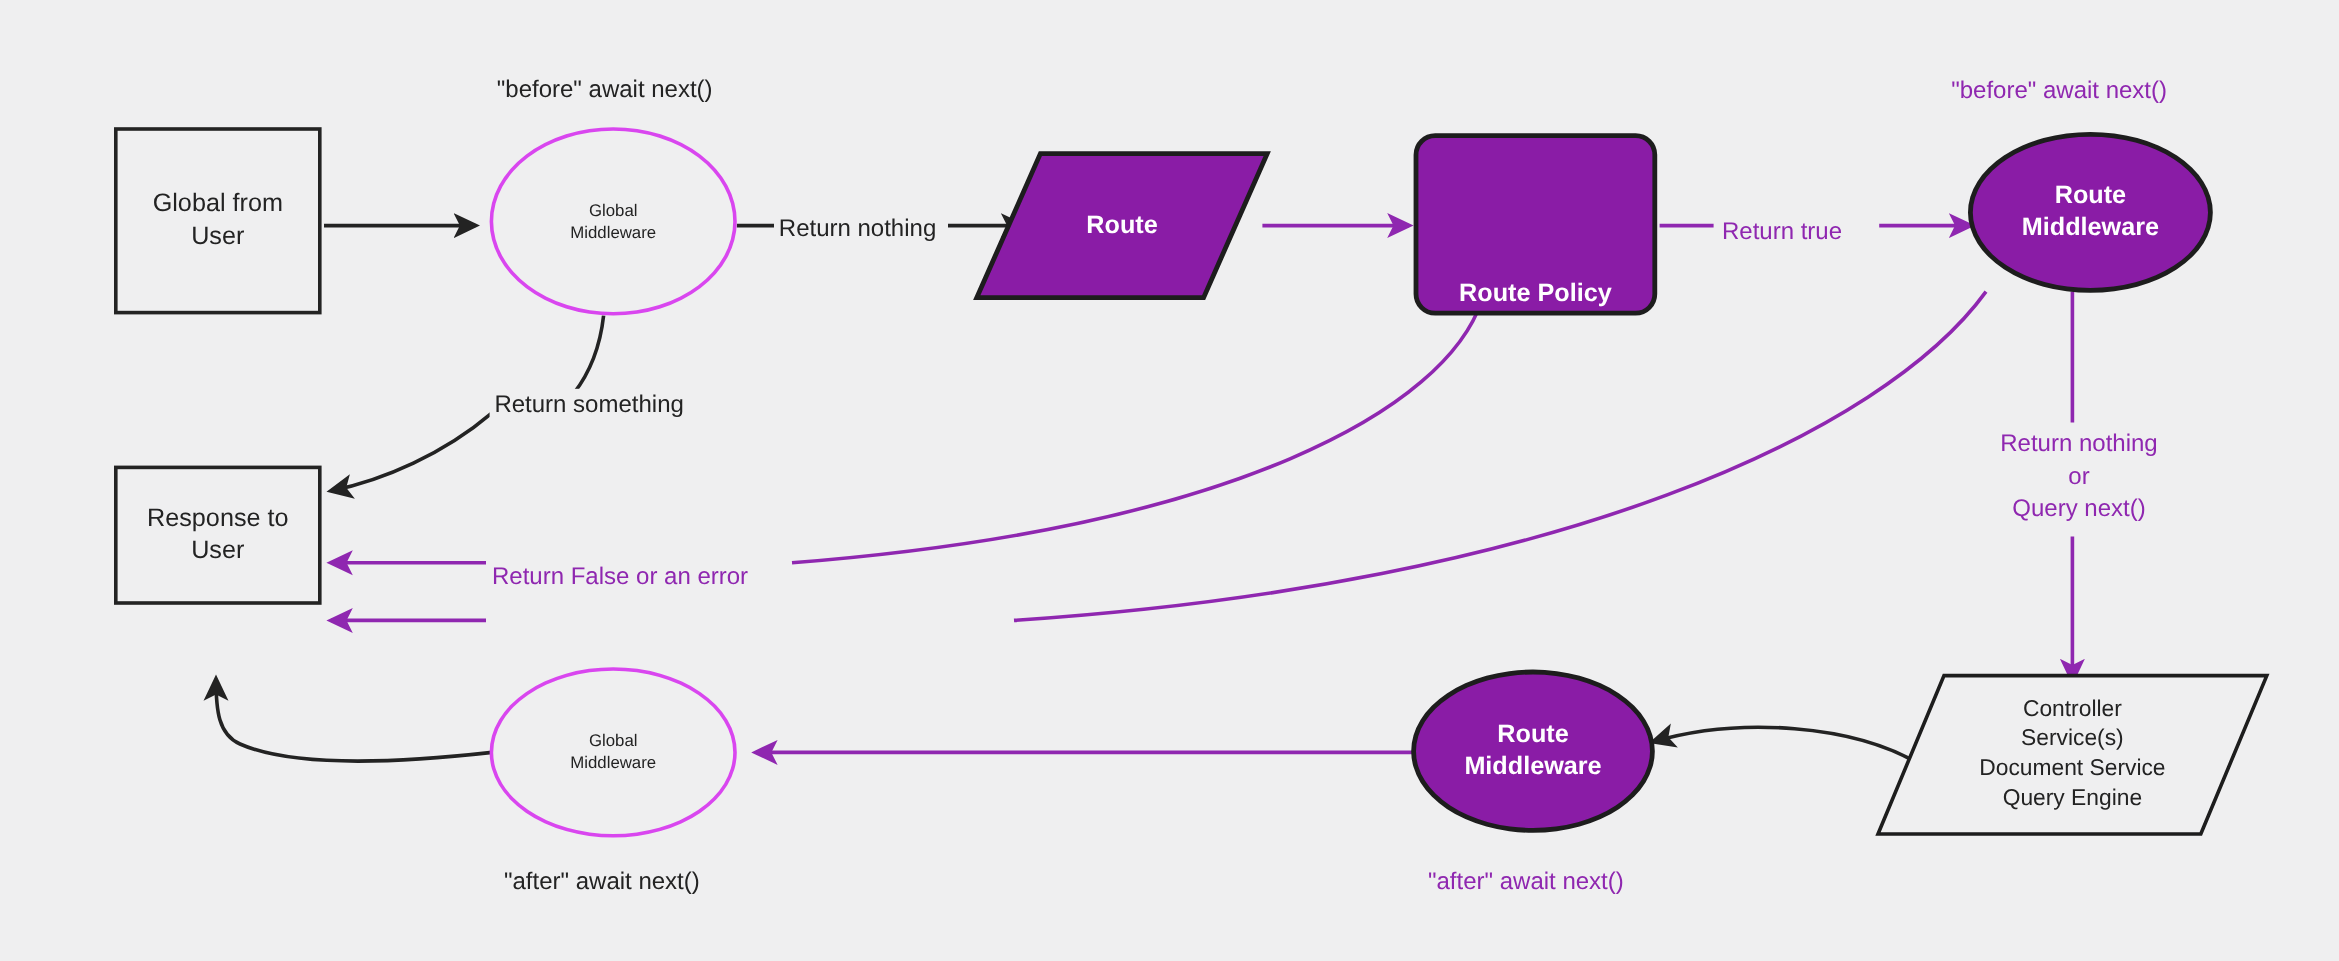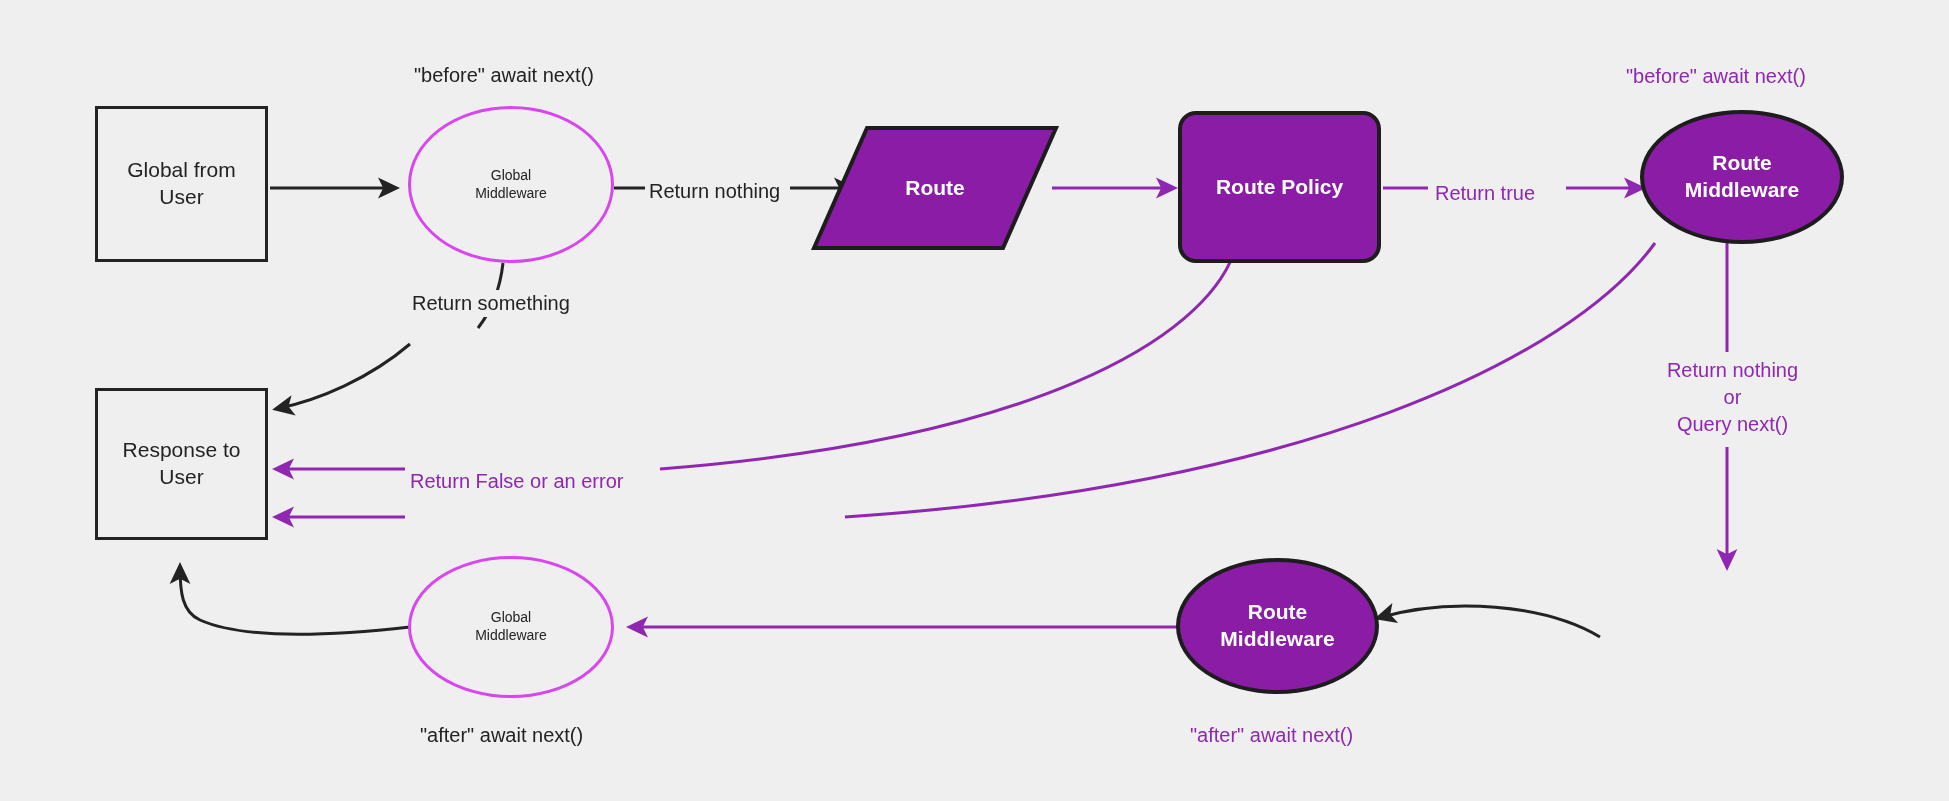--- a/index.html
+++ b/index.html
@@ -55,20 +55,21 @@
     font-size: 21px;
     font-weight: bold;
   }
   .node-round-purple {
     border: 4px solid #1d1d1d;
     border-radius: 18px;
     background: #8a1ca6;
     color: #ffffff;
     font-size: 21px;
     font-weight: bold;
+    align-items: flex-end;
   }
   .para-wrap {
     position: absolute;
   }
   .para-label {
     position: absolute;
     left: 0;
     top: 0;
     width: 100%;
     height: 100%;
@@ -177,49 +178,62 @@
     <span>Route Policy</span>
   </div>
 
   <div class="node node-ellipse-purple" style="left:1640px; top:110px; width:204px; height:134px;">
     <div>
       <span>Route</span><br>
       <span>Middleware</span>
     </div>
   </div>
 
-  <div class="node node-box" style="left:95px; top:388px; width:173px; height:152px;">
+  <div class="node node-box" style="left:95px; top:388px; width:173px; height:116px;">
     <div>
       <span>Response to</span><br>
       <span>User</span>
     </div>
   </div>
 
   <div class="node node-ellipse-plain" style="left:408px; top:556px; width:206px; height:142px;">
     <div>
       <span>Global</span><br>
       <span>Middleware</span>
     </div>
   </div>
 
   <div class="node node-ellipse-purple" style="left:1176px; top:558px; width:203px; height:136px;">
     <div>
       <span>Route</span><br>
       <span>Middleware</span>
     </div>
   </div>
 
+  <div class="para-wrap" style="left:1562px; top:560px; width:330px; height:138px;">
+    <svg width="330" height="138" viewBox="0 0 330 138">
+      <polygon points="58,3 327,3 272,135 3,135" fill="#efeff0" stroke="#1d1d1d" stroke-width="3"></polygon>
+    </svg>
+    <div class="para-label dark-text">
+      <div>
+        <span>Controller</span><br>
+        <span>Service(s)</span><br>
+        <span>Document Service</span><br>
+        <span>Query Engine</span>
+      </div>
+    </div>
+  </div>
 
   <div class="edge-label dark" style="left:410px; top:62px;">"before" await next()</div>
 
   <div class="edge-label purple" style="left:1621px; top:63px;">"before" await next()</div>
 
   <div class="edge-label dark" style="left:645px; top:178px;">Return nothing</div>
 
-  <div class="edge-label dark" style="left:408px; top:290px;">Return something</div>
+  <div class="edge-label dark" style="left:408px; top:324px;">Return something</div>
 
   <div class="edge-label purple" style="left:1430px; top:180px;">Return true</div>
 
   <div class="edge-label purple" style="left:405px; top:468px;">Return False or an error</div>
 
 
   <div class="edge-label purple center" style="left:1650px; top:357px; width:155px;">
     <span>Return nothing</span><br>
     <span>or</span><br>
     <span>Query next()</span>

